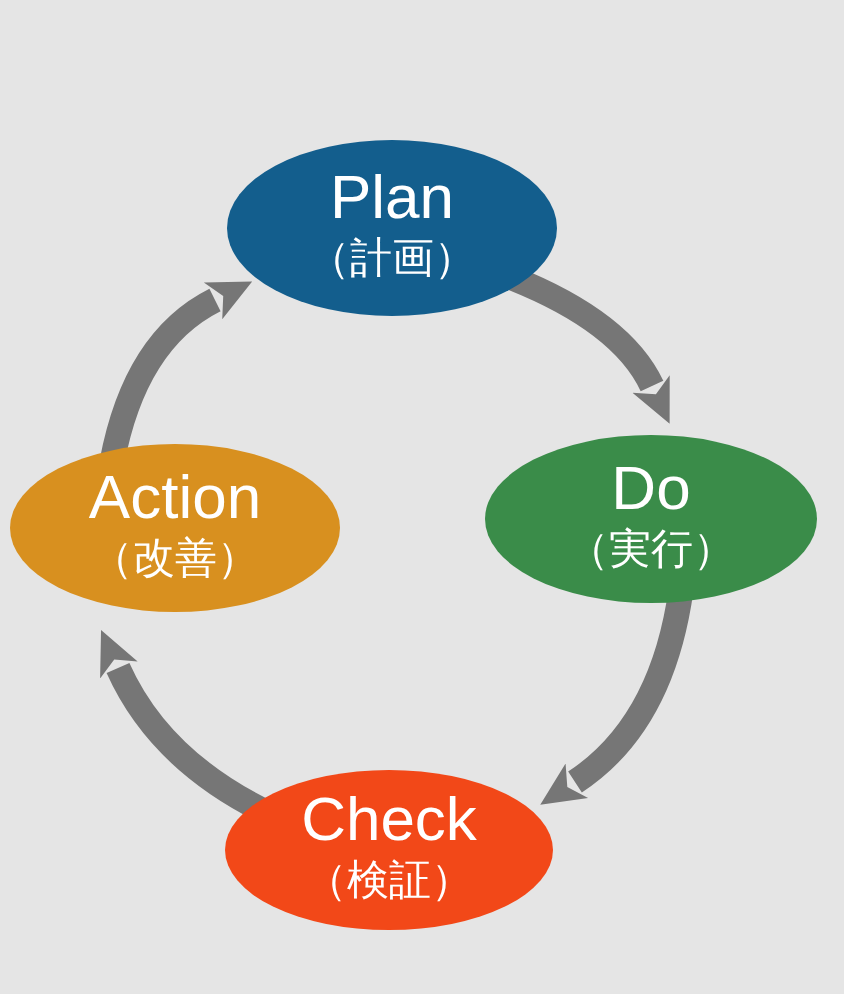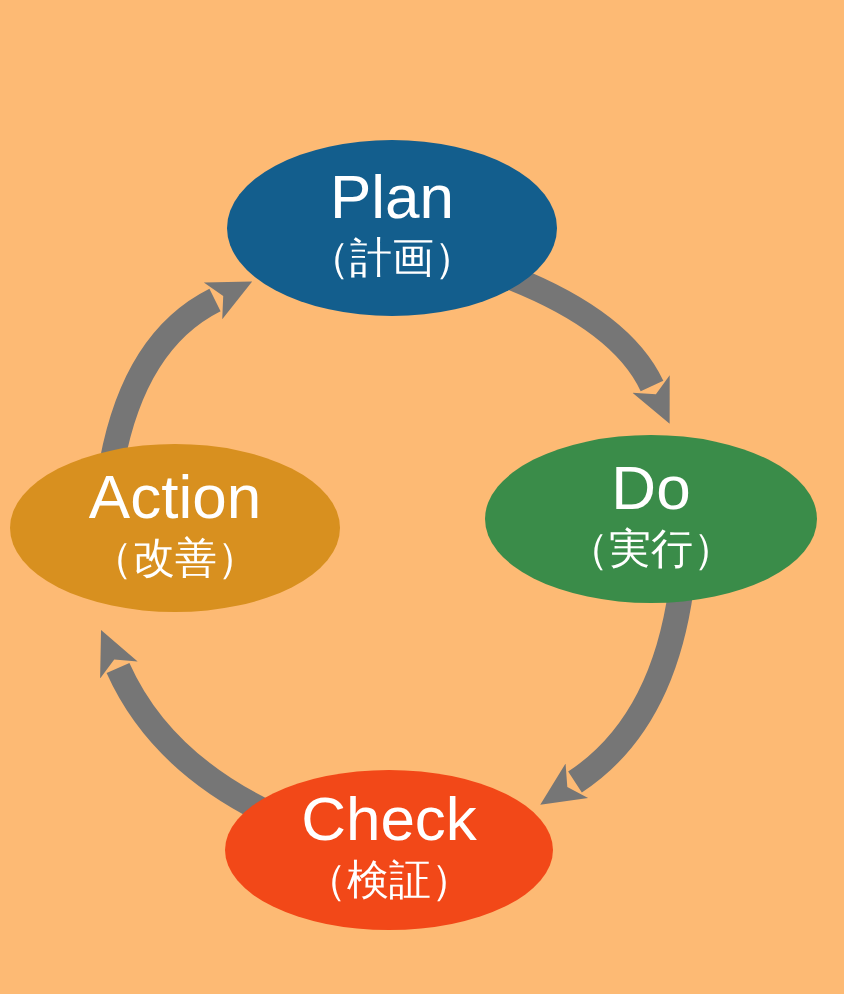--- a/index.html
+++ b/index.html
@@ -4,21 +4,21 @@
 <style>
   html, body {
     margin: 0;
     padding: 0;
     background: #000000;
   }
   .stage {
     position: relative;
     width: 844px;
     height: 994px;
-    background: #fdba74;
+    background: #e5e5e5;
     overflow: hidden;
     font-family: "Liberation Sans", sans-serif;
   }
   svg { display: block; }
   .arrow {
     fill: none;
     stroke-width: 25;
     stroke-linecap: butt;
     marker-end: url(#arrowhead);
   }

